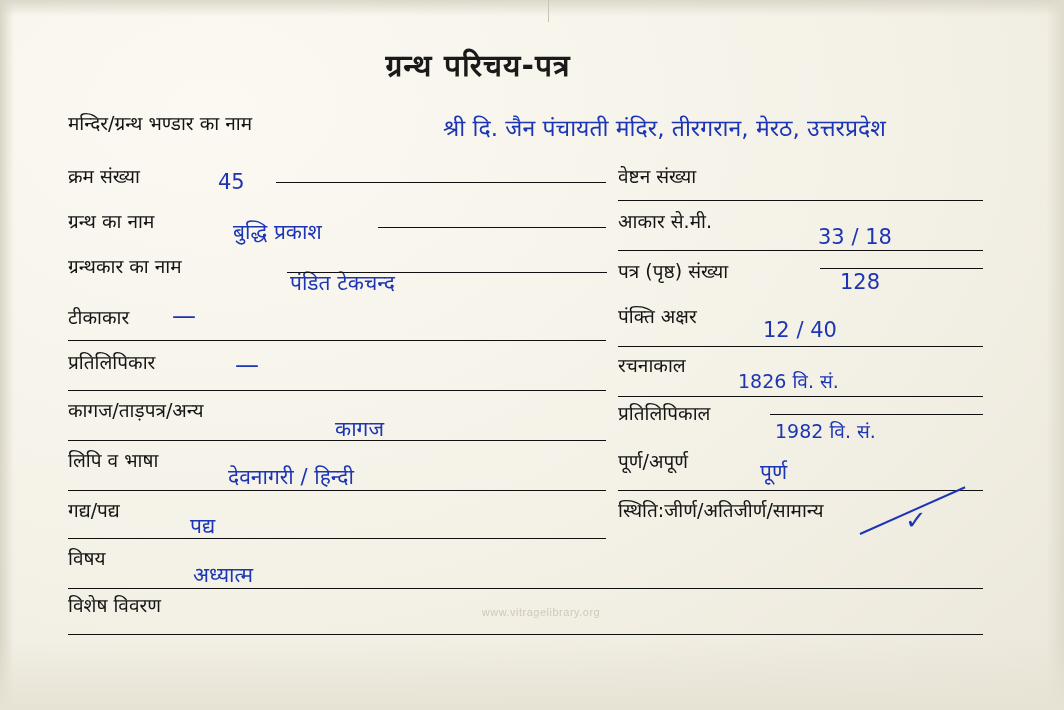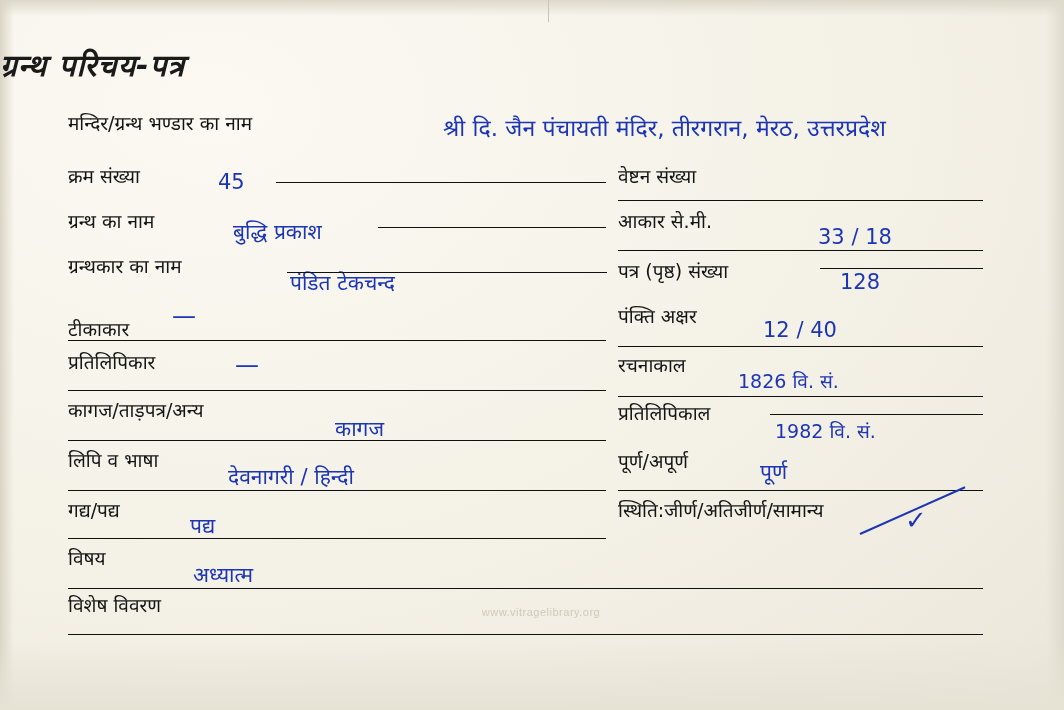--- a/index.html
+++ b/index.html
@@ -45,27 +45,26 @@
   .fold {
     position: absolute;
     left: 548px; top: 0; width: 1px; height: 22px;
     background: #c9c4b4;
   }
 
   .title {
     position: absolute;
     left: 0; top: 44px;
     width: 956px;
-    text-align: left;
+    text-align: center;
     font-family: "DejaVu Sans", sans-serif;
     font-size: 30px;
     font-weight: bold;
     color: #1a1a1a;
     letter-spacing: 1px;
-    font-style: italic;
   }
 
   .label {
     position: absolute;
     font-size: 19px;
     color: #141414;
     white-space: nowrap;
   }
   .value {
     position: absolute;
@@ -136,21 +135,21 @@
   <div class="rule" style="left:276px; top:182px; width:330px;"></div>
 
   <div class="label" style="left:68px; top:208px;">ग्रन्थ का नाम</div>
   <div class="value" style="left:233px; top:217px;">बुद्धि प्रकाश</div>
   <div class="rule" style="left:378px; top:227px; width:228px;"></div>
 
   <div class="label" style="left:68px; top:253px;text-align:right;">ग्रन्थकार का नाम</div>
   <div class="value" style="left:290px; top:268px;">पंडित टेकचन्द</div>
   <div class="rule" style="left:287px; top:272px; width:320px;"></div>
 
-  <div class="label" style="left:68px; top:316px;">टीकाकार</div>
+  <div class="label" style="left:68px; top:304px;">टीकाकार</div>
   <div class="dash" style="left:172px; top:302px;">—</div>
   <div class="rule" style="left:68px; top:340px; width:538px;"></div>
 
   <div class="label" style="left:68px; top:349px;">प्रतिलिपिकार</div>
   <div class="dash" style="left:235px; top:351px;">—</div>
   <div class="rule" style="left:68px; top:390px; width:538px;"></div>
 
   <div class="label" style="left:68px; top:397px;">कागज/ताड़पत्र/अन्य</div>
   <div class="value" style="left:335px; top:414px;">कागज</div>
   <div class="rule" style="left:68px; top:440px; width:538px;"></div>

